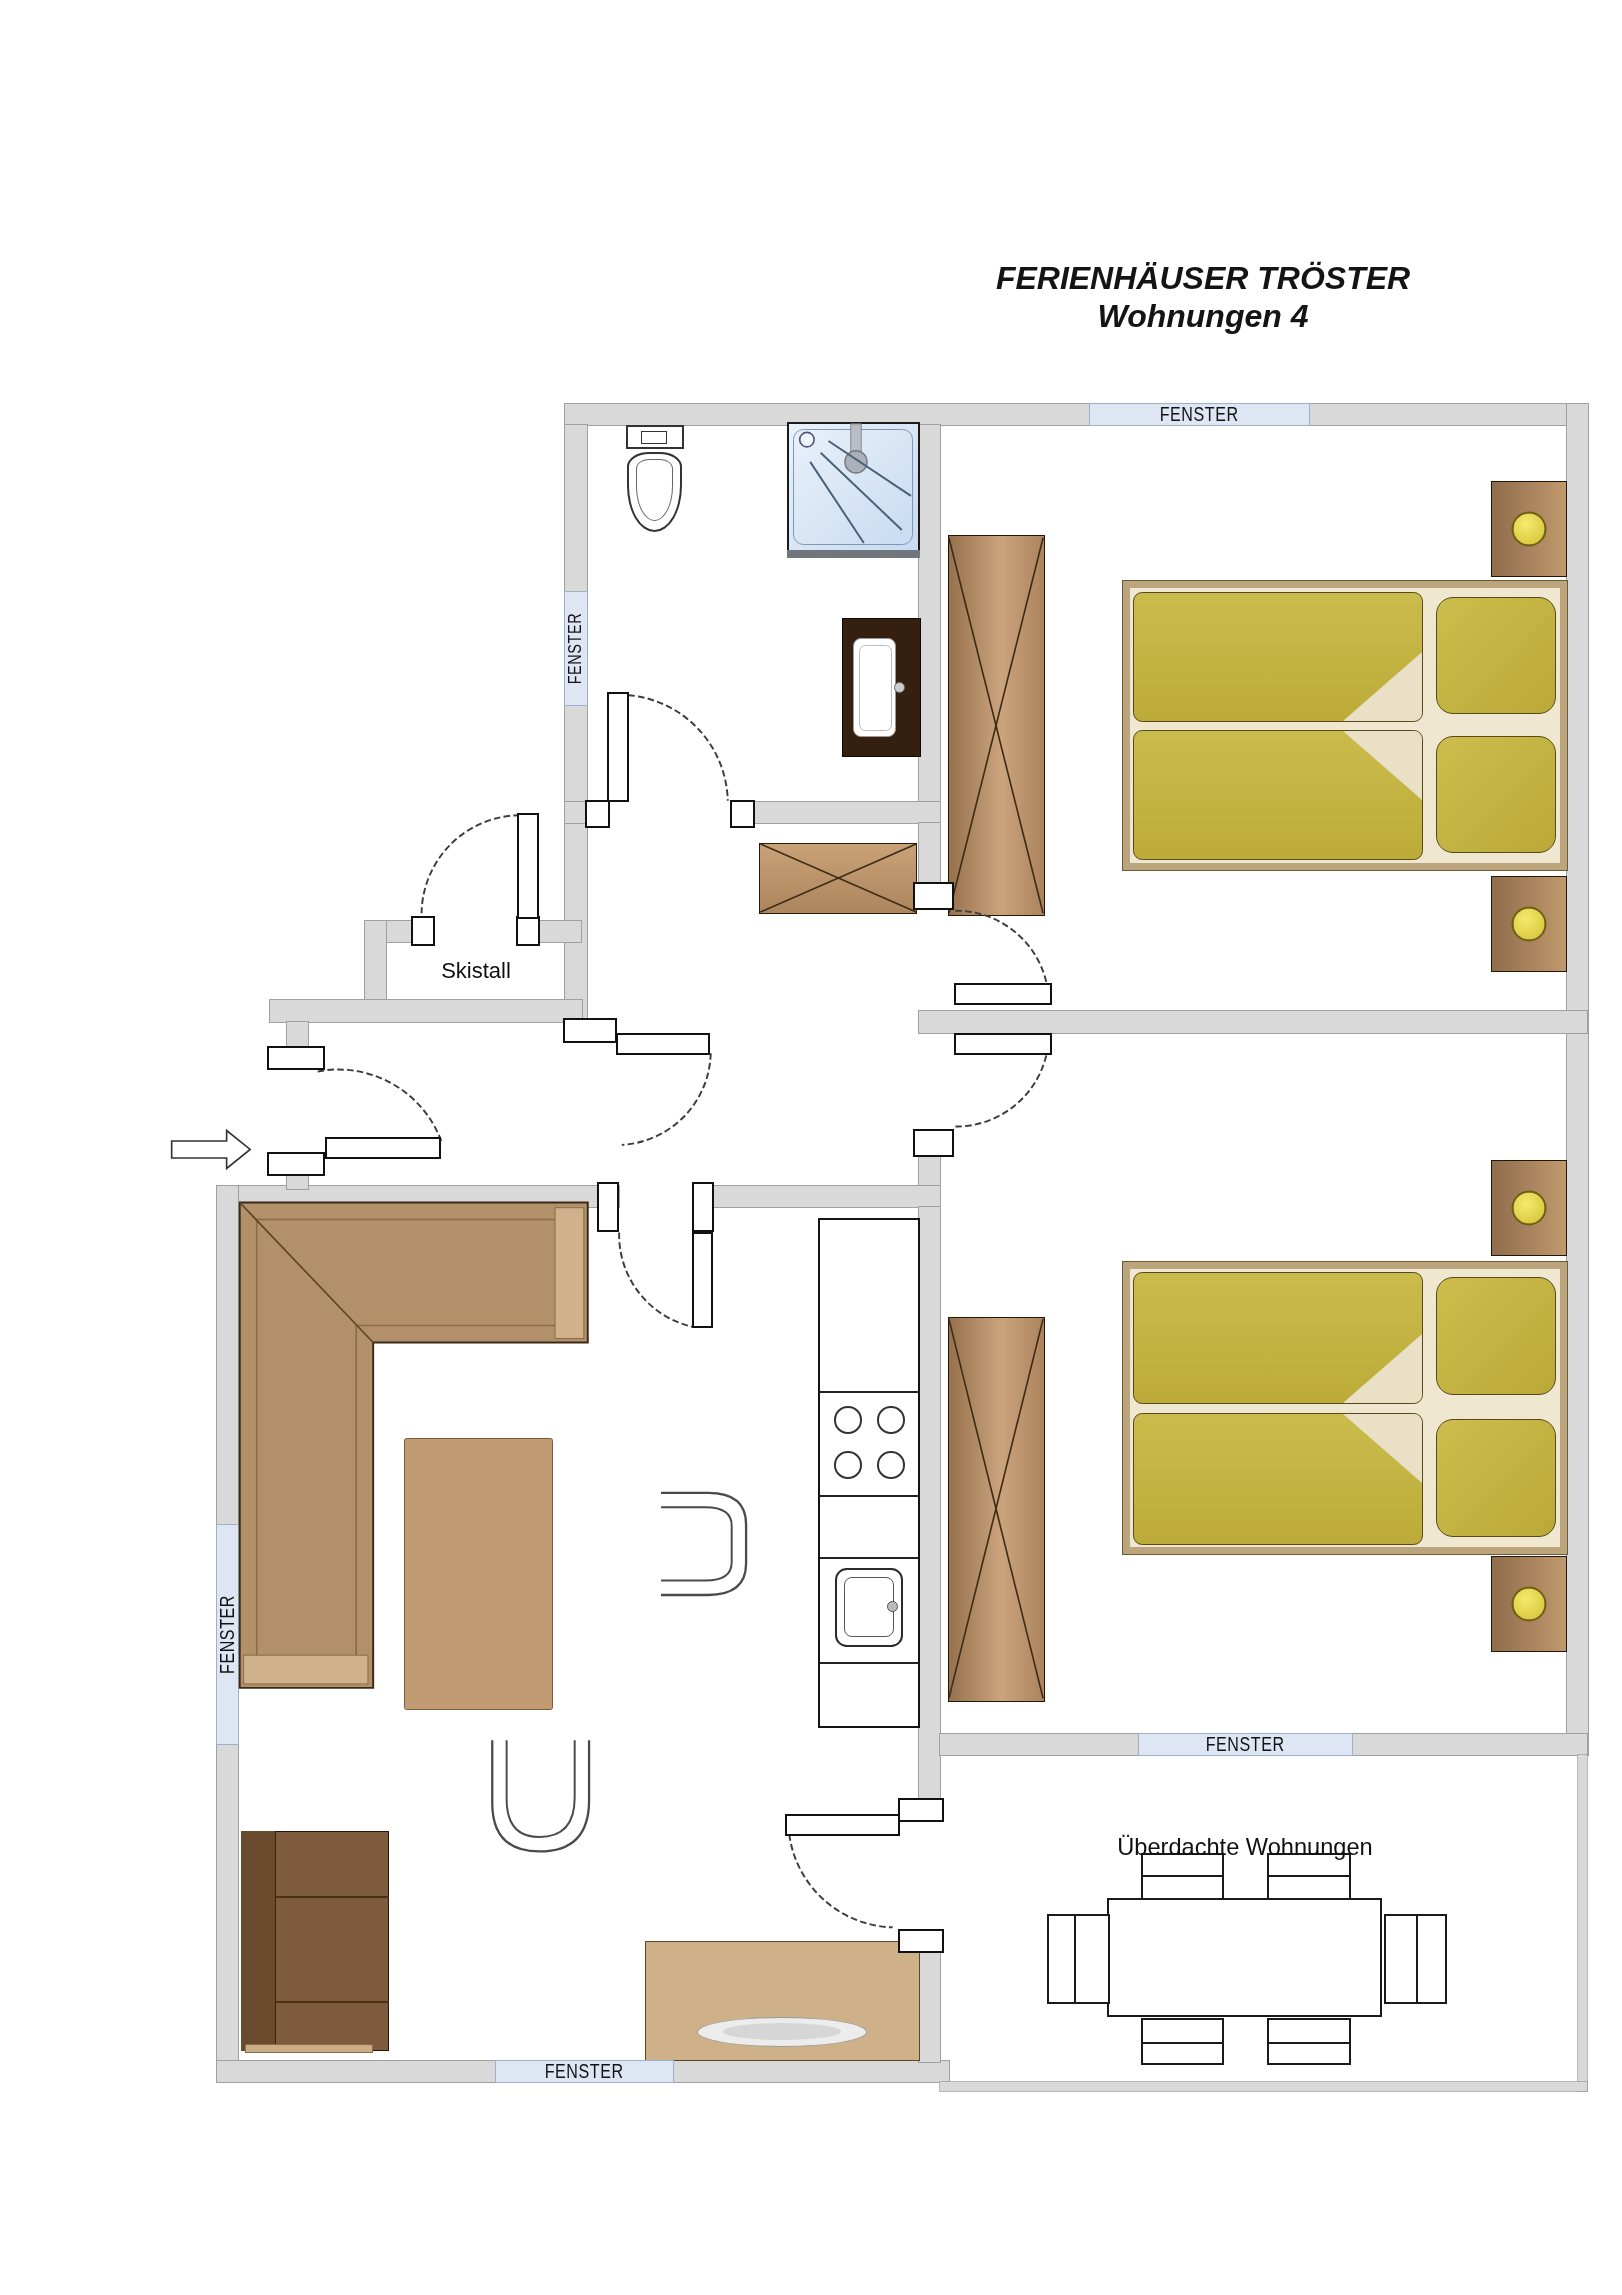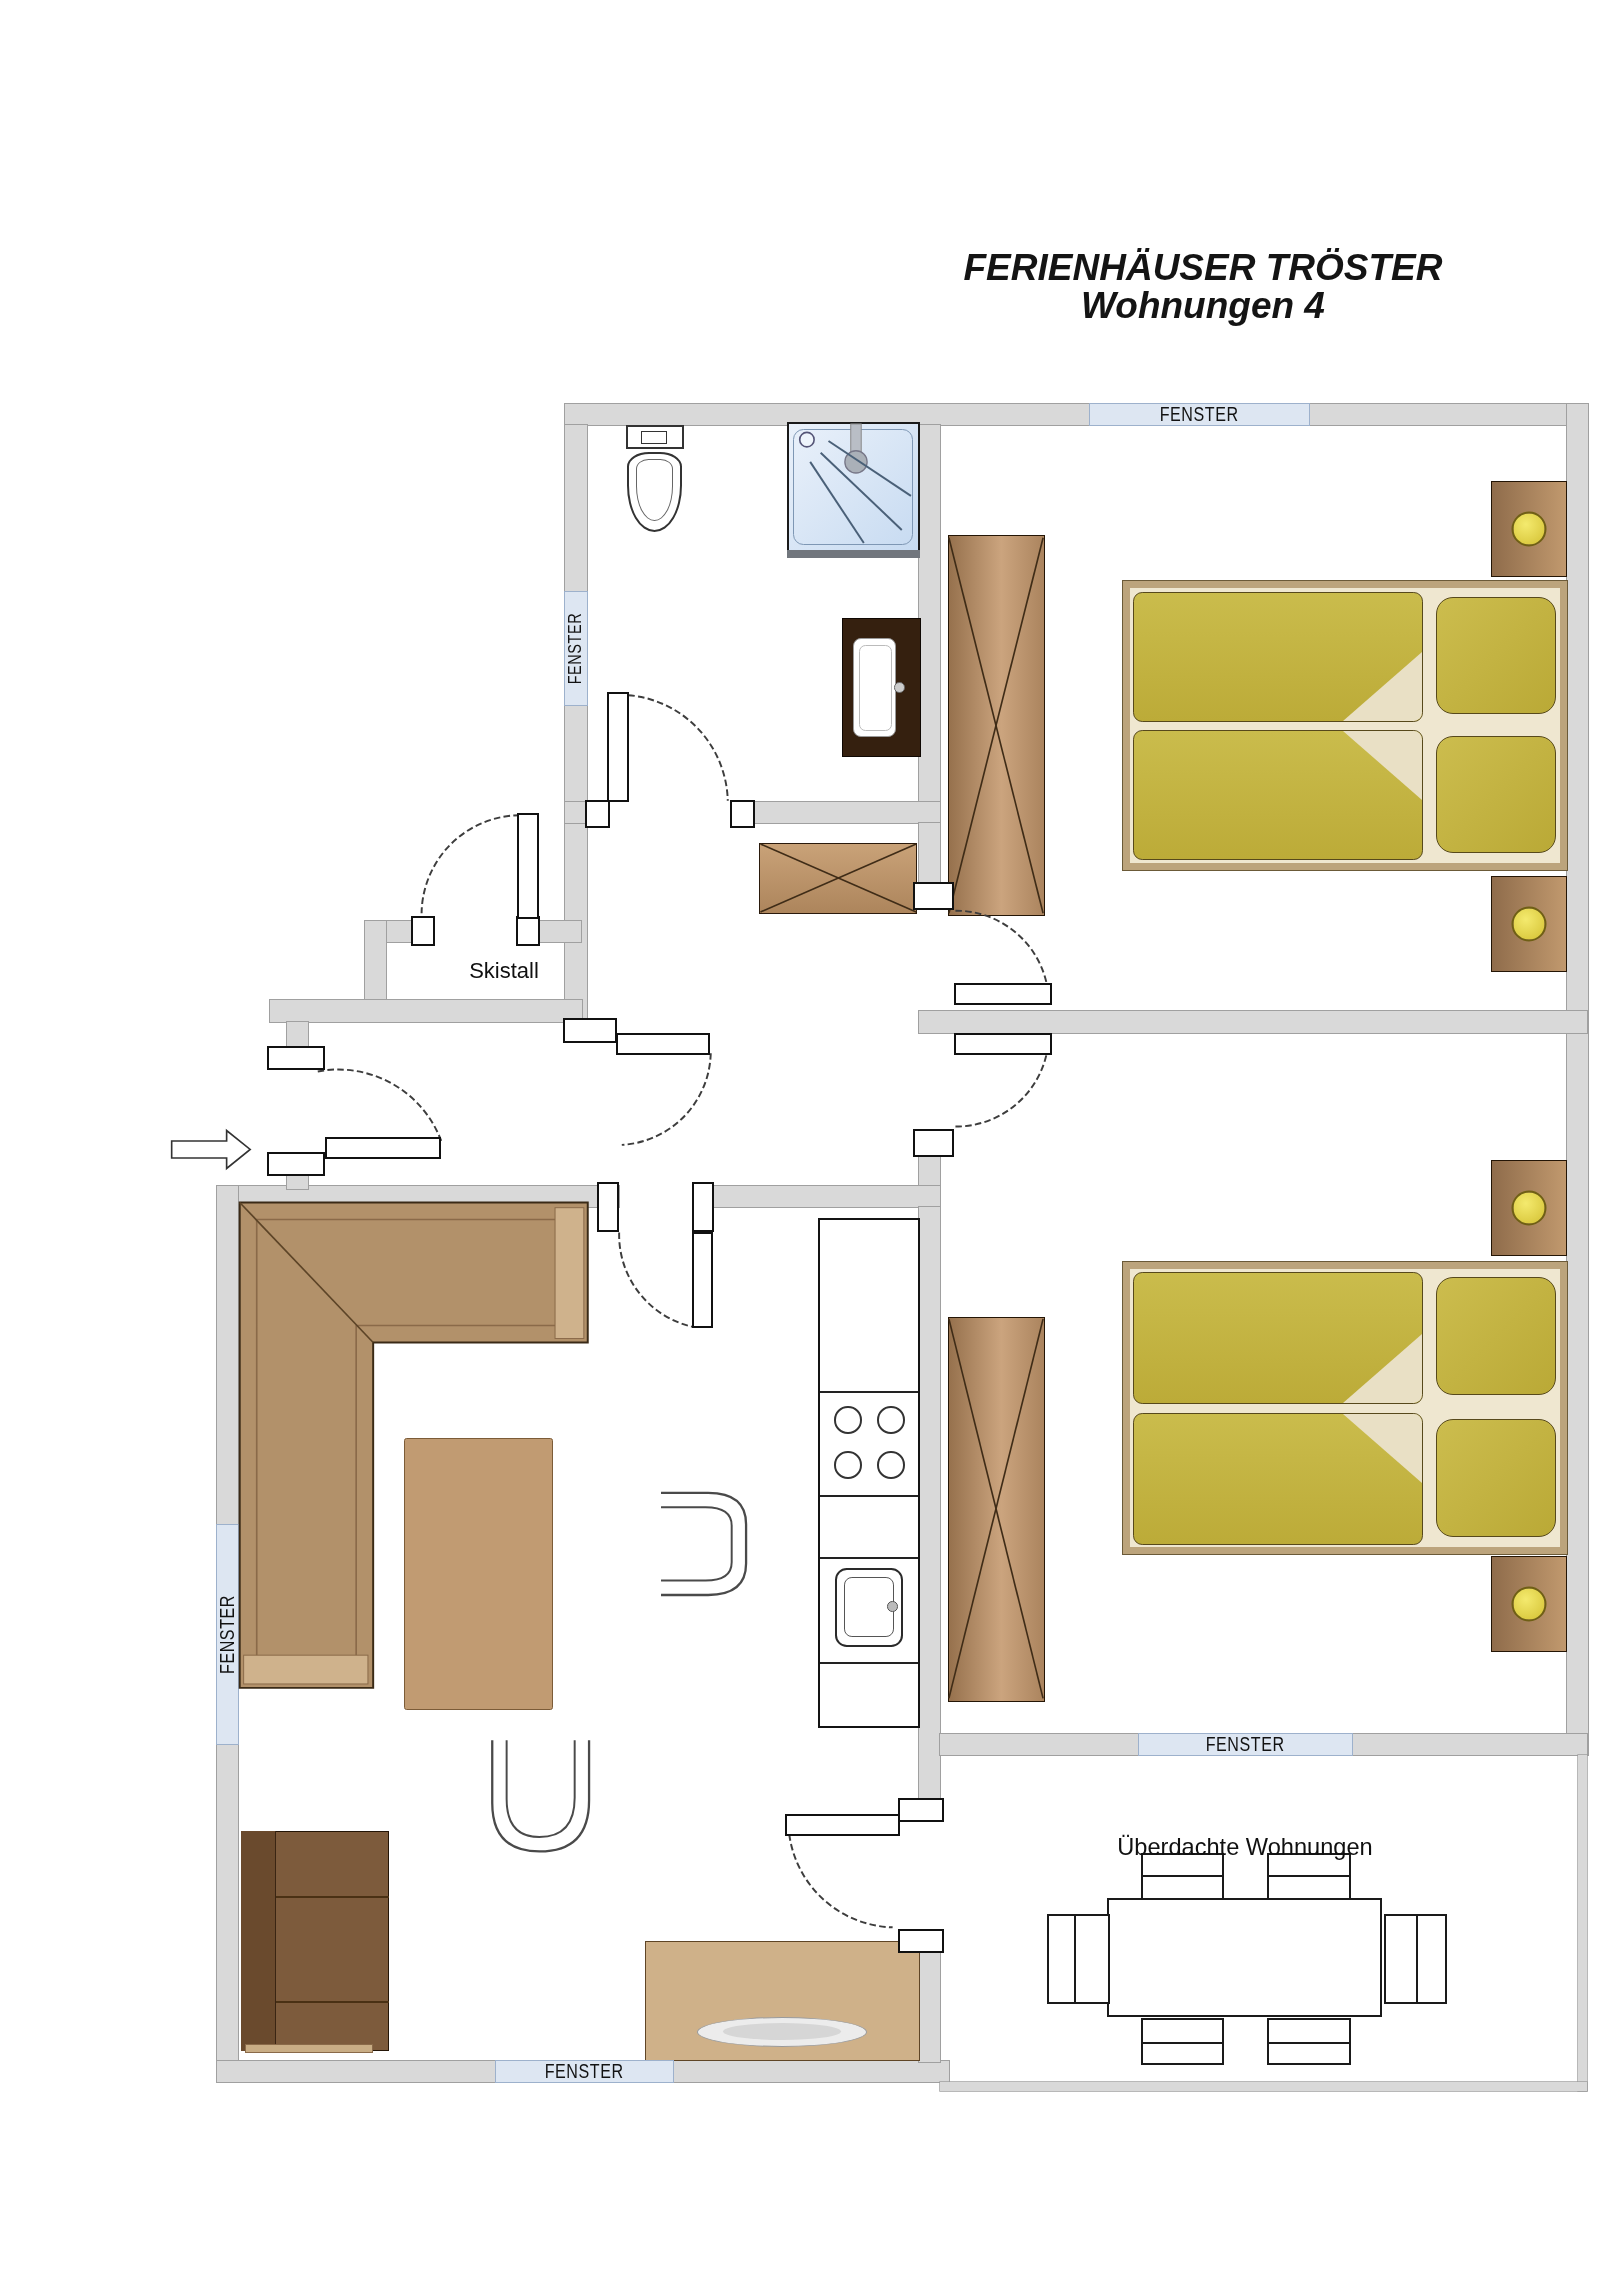--- a/index.html
+++ b/index.html
@@ -15,22 +15,22 @@
   .w.thin{box-shadow:0 0 0 0.7px #9a9a9a;}
   .wb{position:absolute;background:var(--band);box-shadow:0 0 0 1px var(--band-edge);
       display:flex;align-items:center;justify-content:center;z-index:6;text-align:right;}
   .wtext{display:inline-block;font-size:19.6px;letter-spacing:0.7px;color:#121212;
          transform:scaleX(.82);white-space:nowrap;}
   .wtext.small{font-size:17.7px;}
   .vert .wtext{transform:rotate(-90deg) scaleX(.82);}
   .df,.dl{position:absolute;background:#fff;border:2px solid #111;box-sizing:border-box;z-index:8;}
   .fu{position:absolute;box-sizing:border-box;}
   .room-label{position:absolute;font-size:22px;color:#101010;white-space:nowrap;z-index:9;}
-  .title{position:absolute;left:1203px;top:249px;transform:translateX(-50%);
-         text-align:center;font-weight:700;font-style:italic;font-size:37px;line-height:38px;
+  .title{position:absolute;left:1203px;top:259px;transform:translateX(-50%);
+         text-align:center;font-weight:700;font-style:italic;font-size:32px;line-height:38px;
          white-space:nowrap;z-index:9;}
   .wardrobe{background:linear-gradient(90deg,#96714d,#cba47e 55%,#ab845e);border:1.6px solid #241505;}
   .nstand{background:linear-gradient(90deg,#8f6c4b,#c1996e);border:1.6px solid #241505;}
   .lamp{position:absolute;left:50%;top:50%;width:31px;height:31px;transform:translate(-50%,-50%);
         border-radius:50%;background:radial-gradient(circle at 40% 35%,#f4ea6e,#d3c032);border:2px solid #6f5f15;}
   .bedframe{background:var(--sheet);border:7.9px solid #bca47c;outline:1.3px solid #6b5a38;}
   .duvet{position:absolute;background:linear-gradient(180deg,#cabc4c,#bcab38);
          border:1.6px solid #57491b;border-radius:9.2px;overflow:hidden;}
   .fold{position:absolute;background:#e9e0c5;}
   .pillow{position:absolute;background:linear-gradient(135deg,#ccbd4e,#baa936);
@@ -234,17 +234,17 @@
   <div class="df" style="left:692px;top:1182px;width:22px;height:50px"></div>
   <div class="dl" style="left:692px;top:1232px;width:21px;height:96px"></div>
   <div class="df" style="left:913px;top:882px;width:41px;height:27.5px"></div>
   <div class="dl" style="left:954px;top:983px;width:98px;height:22px"></div>
   <div class="df" style="left:913px;top:1129px;width:41px;height:27.5px"></div>
   <div class="dl" style="left:954px;top:1033px;width:98px;height:22px"></div>
   <div class="df" style="left:898px;top:1798px;width:46px;height:23.6px"></div>
   <div class="df" style="left:898px;top:1929px;width:46px;height:23.6px"></div>
   <div class="dl" style="left:785px;top:1814px;width:115px;height:22px"></div>
 
-  <div class="room-label" style="left:504px;top:971px;transform:translate(-50%,-50%)">Skistall</div>
+  <div class="room-label" style="left:476px;top:971px;transform:translate(-50%,-50%)">Skistall</div>
   <div class="room-label" style="left:1245px;top:1847px;transform:translate(-50%,-50%);font-size:23.6px">Überdachte Wohnungen</div>
 
 </div>
 
 
 </body></html>

